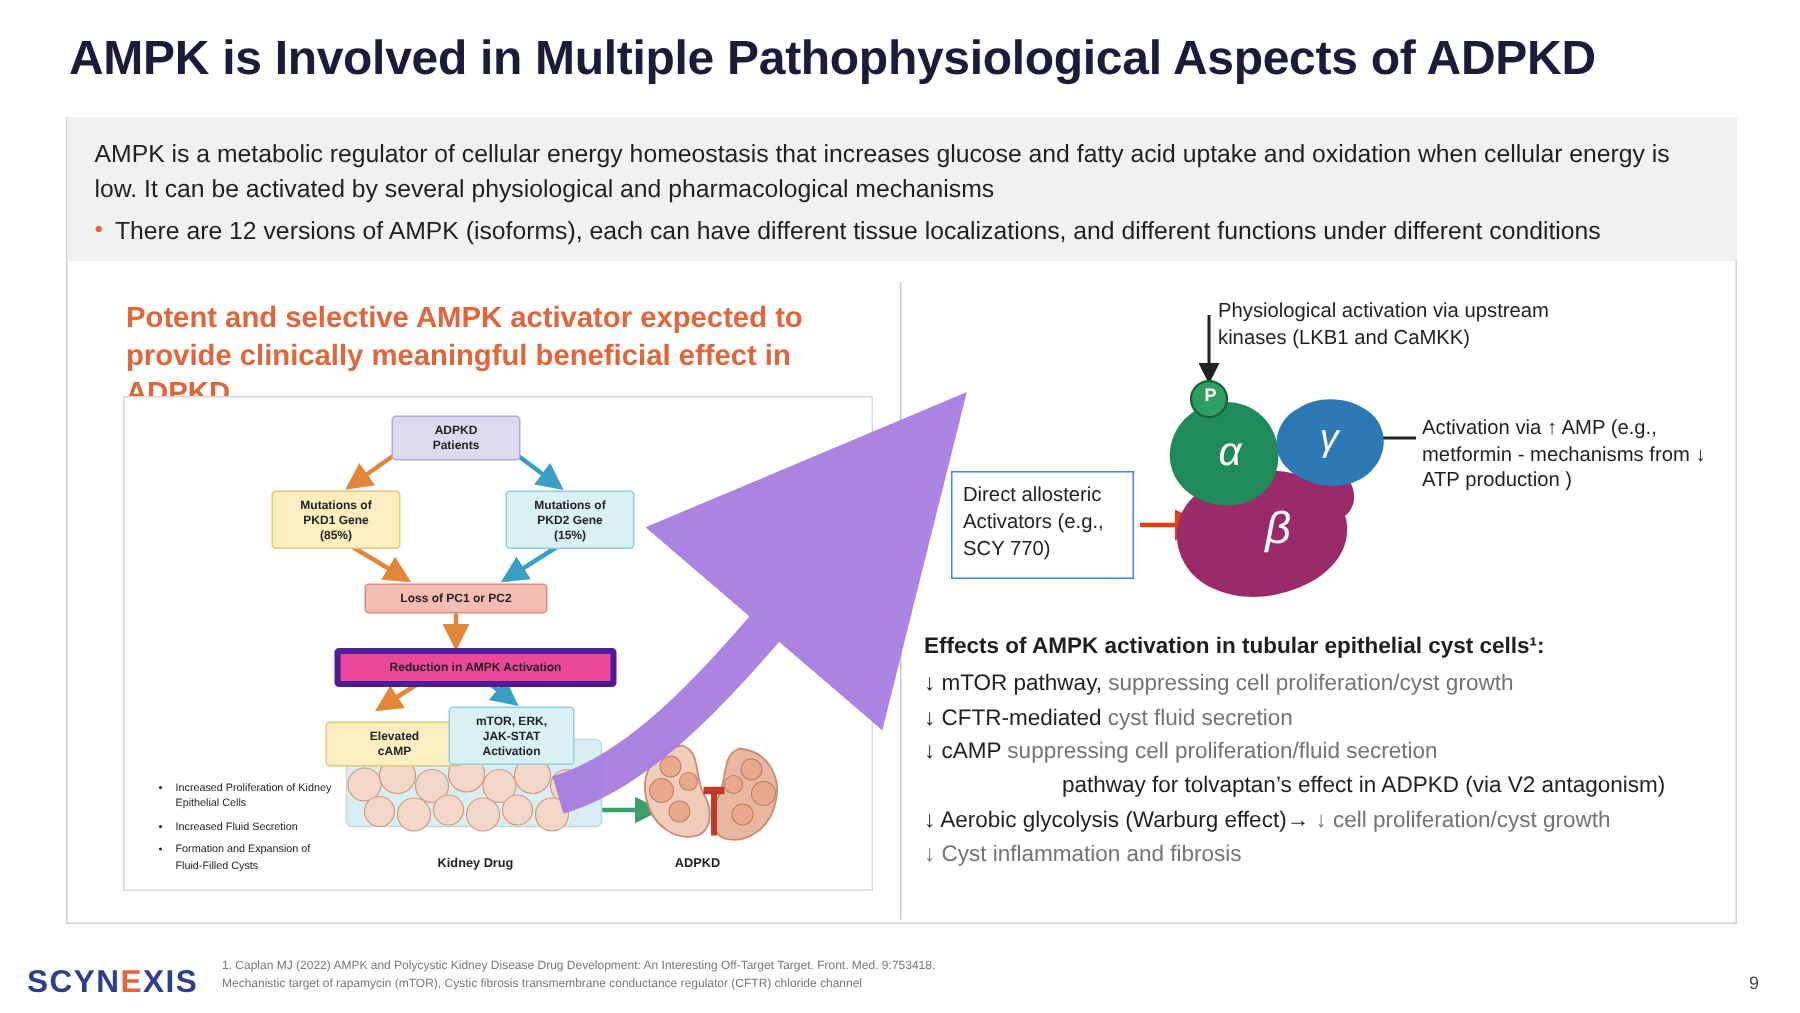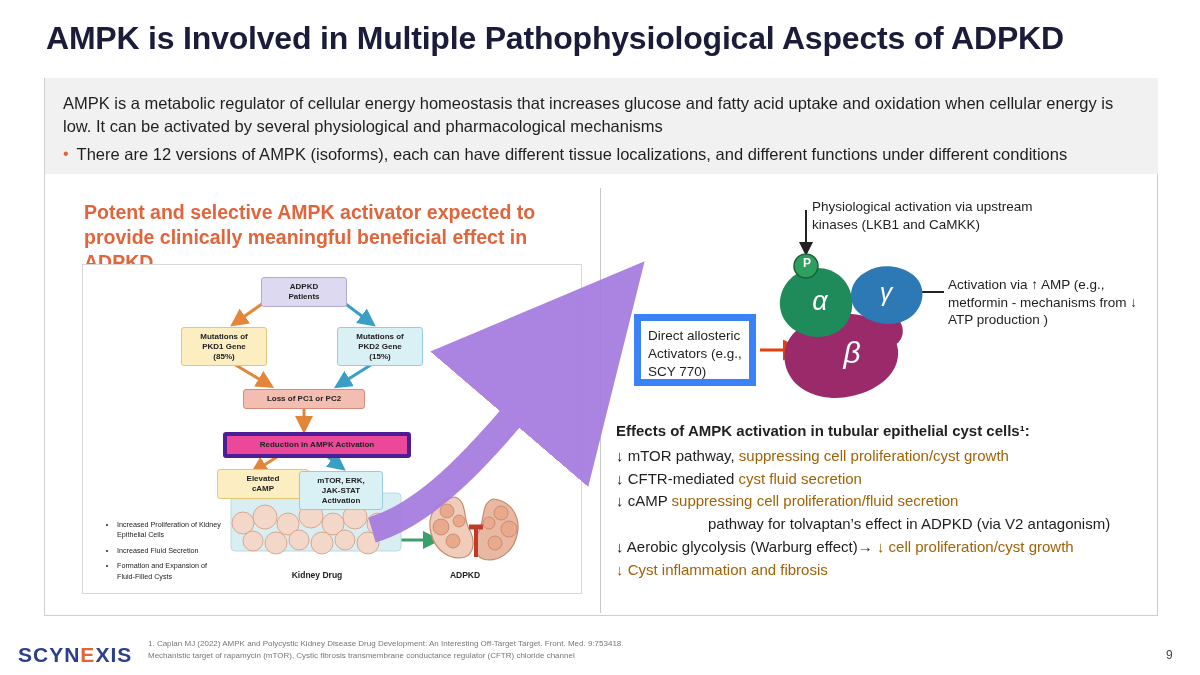--- a/index.html
+++ b/index.html
@@ -52,21 +52,21 @@
 
   .node {
     position:absolute; text-align:center; font-size:8px; line-height:1.22;
     border-radius:3px; padding:4px 5px; font-weight:bold; color:#222;
   }
   .n-patients { left:178px; top:12px; width:86px; background:#ddd9f0; border:1px solid #b3aad6; }
   .n-pkd1 { left:98px; top:62px; width:86px; background:#fdeec2; border:1px solid #e0c877; }
   .n-pkd2 { left:254px; top:62px; width:86px; background:#d9f0f4; border:1px solid #94ccd9; }
   .n-loss { left:160px; top:124px; width:122px; background:#f4bdb1; border:1px solid #d88b79; font-weight:bold; }
   .n-reduction { left:140px; top:167px; width:188px; background:#ec4899; border:4px solid #4c1d95; }
-  .n-camp { left:134px; top:204px; width:92px; background:#fdeec2; border:1px solid #e0c877; }
+  .n-camp { left:134px; top:216px; width:92px; background:#fdeec2; border:1px solid #e0c877; }
   .n-mtor { left:216px; top:206px; width:84px; background:#d9f0f4; border:1px solid #94ccd9; }
 
   .dsvg { position:absolute; left:0; top:0; width:500px; height:330px; }
 
   .dlist {
     position:absolute; left:8px; top:240px; width:148px;
     font-size:7.2px; line-height:1.45; color:#222;
   }
   .dlist li { margin-bottom:5px; }
   .dlist ul { margin:15px; padding-left:11px; }
@@ -81,31 +81,31 @@
   .note-upstream {
     position:absolute; left:812px; top:198px; width:262px;
     font-size:13.5px; line-height:1.3; color:#1f1f1f;
   }
   .note-amp {
     position:absolute; left:948px; top:276px; width:215px;
     font-size:13.5px; line-height:1.3; color:#1f1f1f;
   }
   .allosteric-box {
     position:absolute; left:634px; top:314px; width:122px; height:72px;
-    border:7px solid #3b82f6; background:#fff;
+    border:1px solid #3b82f6; background:#fff;
     font-size:13.5px; line-height:1.32; color:#1f1f1f;
     padding:6px 7px;
   }
 
   .effects {
     position:absolute; left:616px; top:420px; width:546px;
     font-size:15px; line-height:1.52; color:#1f1f1f;
   }
   .effects .hdr { font-weight:bold; margin-bottom:2px; }
-  .purple { color:#a16207; }
+  .purple { color:#737373; }
   .indent { display:block; padding-left:92px; }
 
   
   .logo {
     position:absolute; left:18px; top:643px;
     font-size:21px; font-weight:bold; color:#2b3f8c; letter-spacing:1px;
   }
   .logo .x { color:#e2643a; }
   .refs {
     position:absolute; left:148px; top:638px; width:760px;

